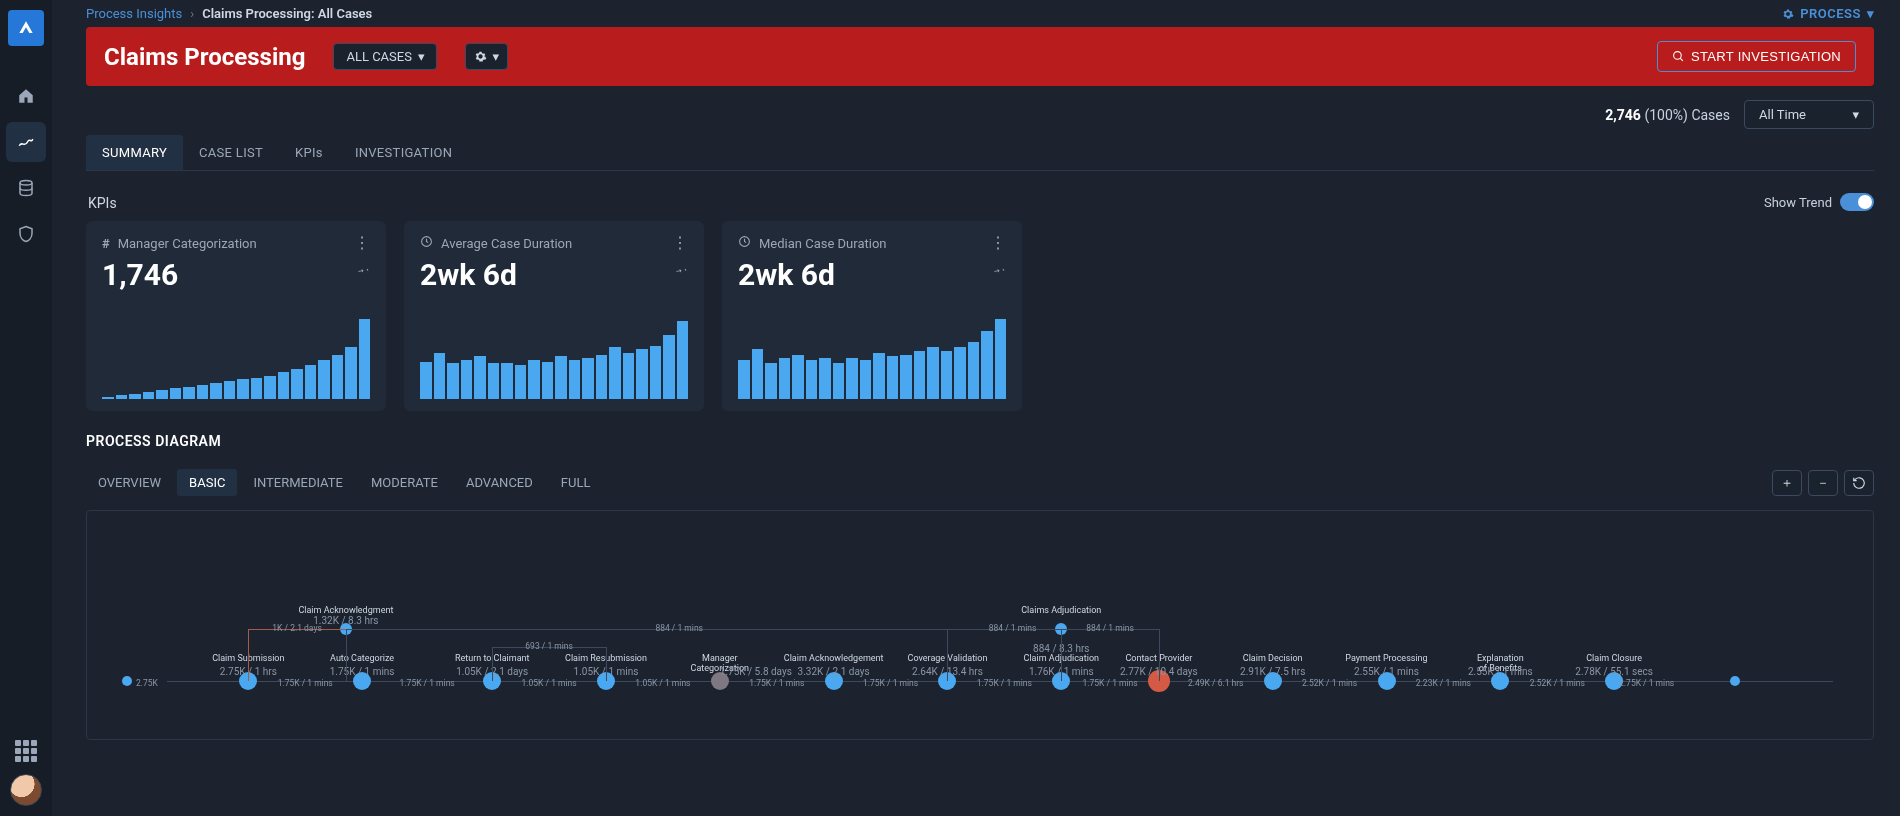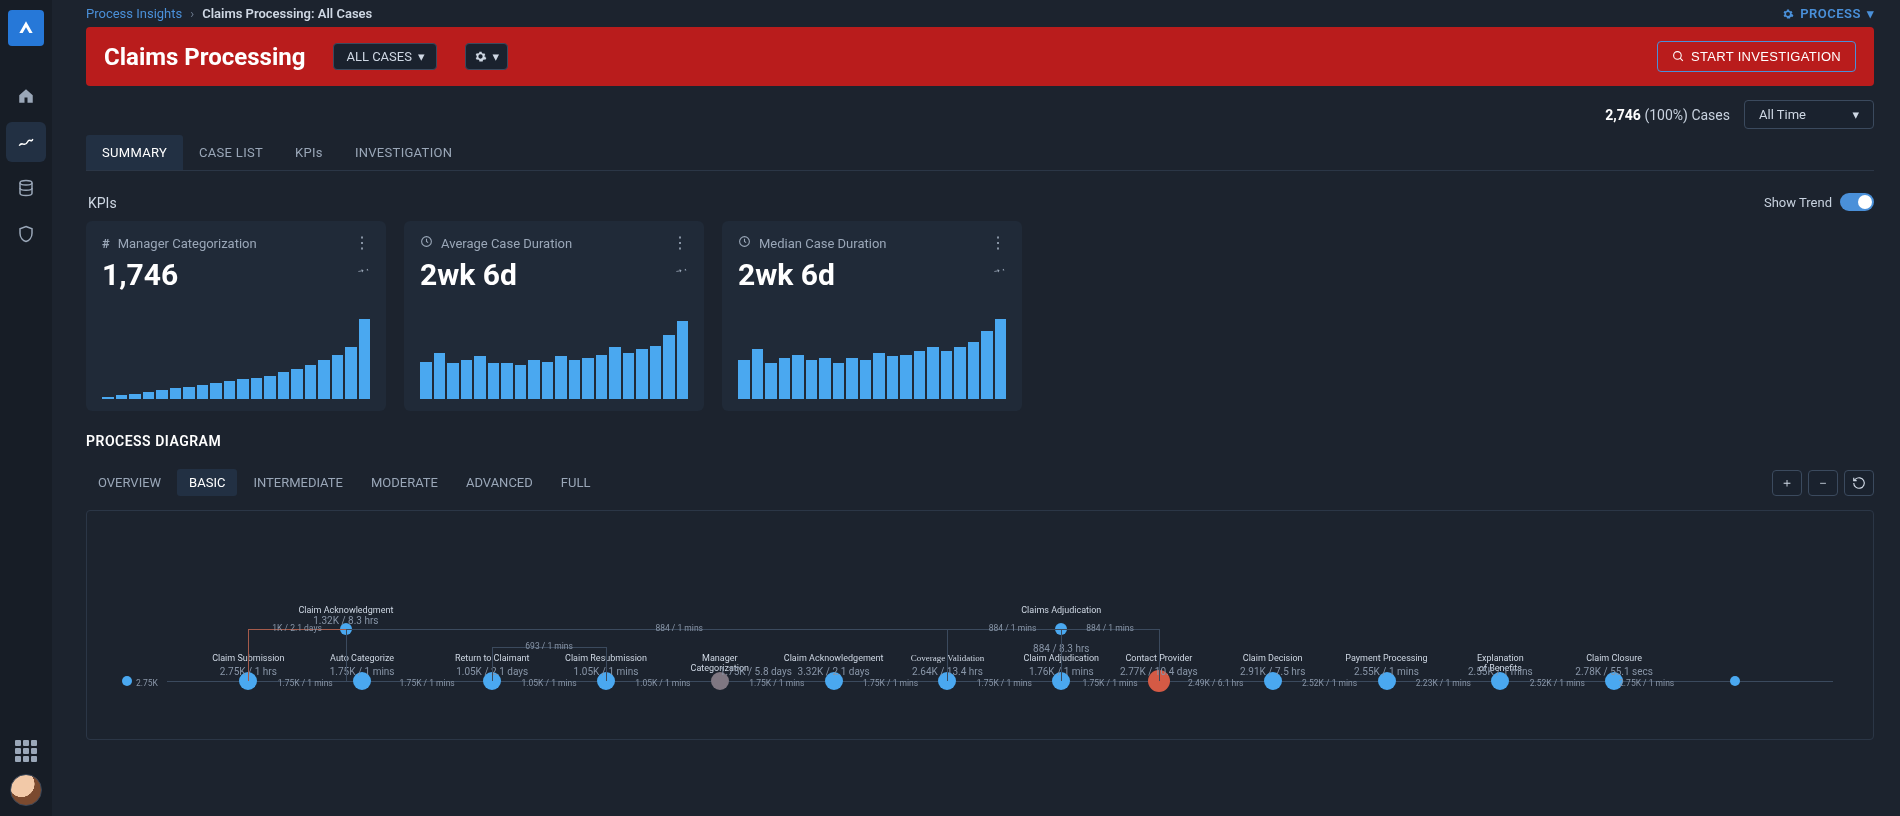--- a/index.html
+++ b/index.html
@@ -451,21 +451,21 @@
           <div class="node" style="left: 27%; top: 0px;"></div>
           <div class="nlabel" style="left: 27%; top: -28px;">Claim Resubmission</div>
           <div class="nmetric" style="left: 27%; top: -15px;">1.05K / 1 mins</div>
           <div class="node grey" style="left: 34%; top: 0px;"></div>
           <div class="nlabel" style="left: 34%; top: -28px;">Manager<br>Categorization</div>
           <div class="nmetric" style="left: 34%; top: -15px; margin-left: 36px;">1.75K / 5.8 days</div>
           <div class="node" style="left: 41%; top: 0px;"></div>
           <div class="nlabel" style="left: 41%; top: -28px;">Claim Acknowledgement</div>
           <div class="nmetric" style="left: 41%; top: -15px;">3.32K / 2.1 days</div>
           <div class="node" style="left: 48%; top: 0px;"></div>
-          <div class="nlabel" style="left: 48%; top: -28px; font-family: Liberation Serif, serif;">Coverage Validation</div>
+          <div class="nlabel" style="left: 48%; top: -28px;">Coverage Validation</div>
           <div class="nmetric" style="left: 48%; top: -15px;">2.64K / 13.4 hrs</div>
           <div class="node" style="left: 55%; top: 0px;"></div>
           <div class="nlabel" style="left: 55%; top: -28px;">Claim Adjudication</div>
           <div class="nmetric" style="left: 55%; top: -15px;">1.76K / 1 mins</div>
           <div class="node red" style="left: 61%; top: 0px;"></div>
           <div class="nlabel" style="left: 61%; top: -28px;">Contact Provider</div>
           <div class="nmetric" style="left: 61%; top: -15px;">2.77K / 10.4 days</div>
           <div class="node" style="left: 68%; top: 0px;"></div>
           <div class="nlabel" style="left: 68%; top: -28px;">Claim Decision</div>
           <div class="nmetric" style="left: 68%; top: -15px;">2.91K / 7.5 hrs</div>

